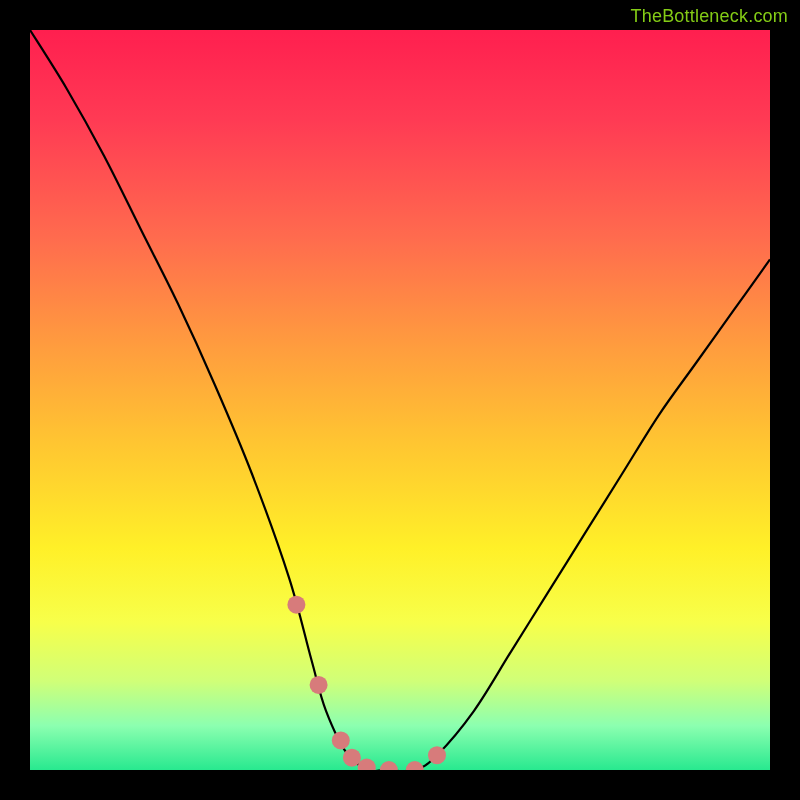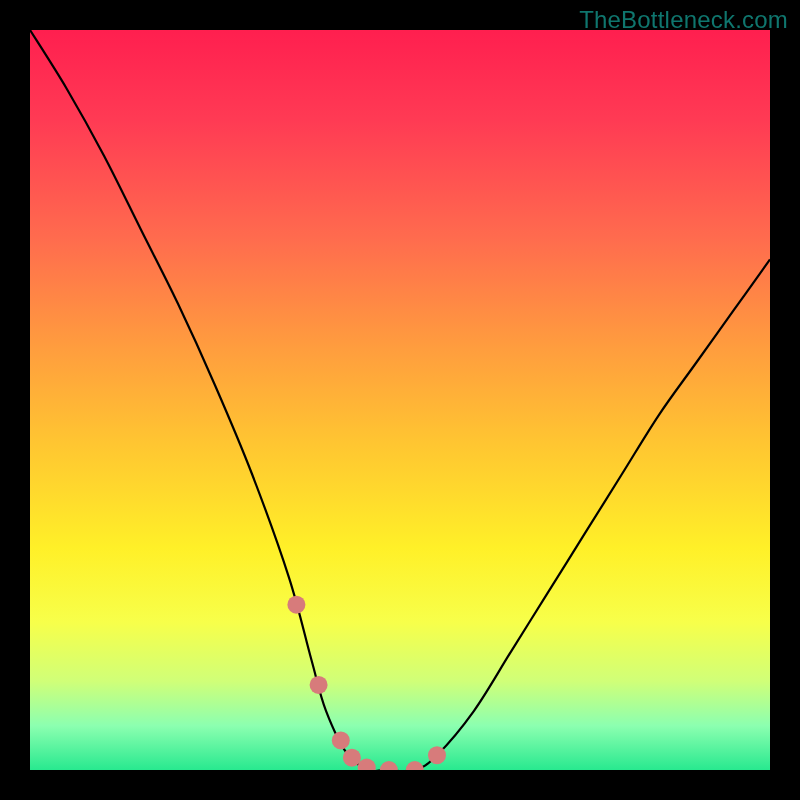--- a/index.html
+++ b/index.html
@@ -8,22 +8,22 @@
     position: relative;
     width: 800px;
     height: 800px;
     background: #000;
   }
   .watermark {
     position: absolute;
     top: 6px;
     right: 12px;
     font-family: Arial, Helvetica, sans-serif;
-    font-size: 24px;
-    color: #0f766e;
+    font-size: 18px;
+    color: #84cc16;
     font-weight: 500;
     letter-spacing: 0.2px;
     z-index: 40;
   }
   .plot {
     position: absolute;
     left: 30px;
     top: 30px;
     width: 740px;
     height: 740px;

